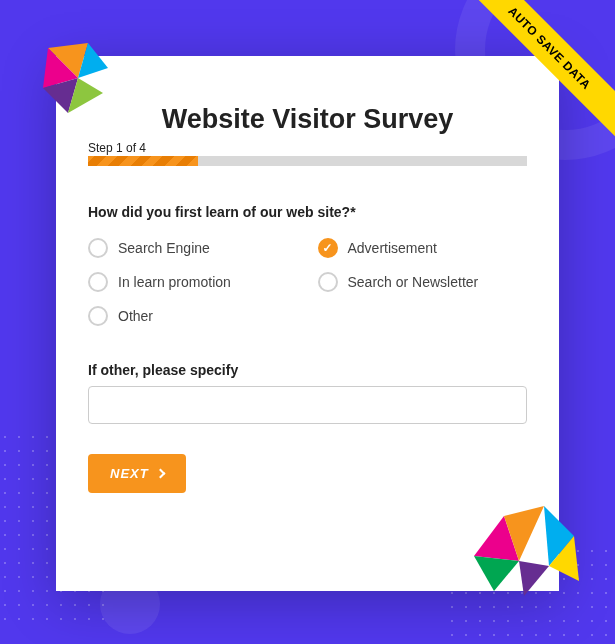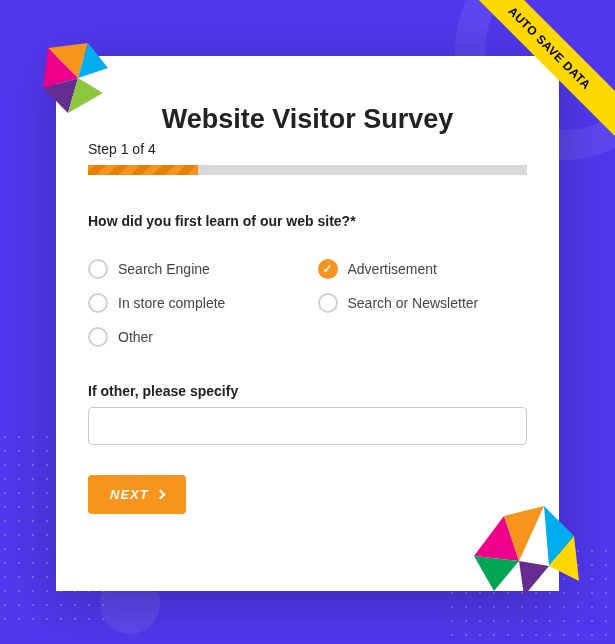--- a/index.html
+++ b/index.html
@@ -91,23 +91,23 @@
       color: #222;
       margin-bottom: 6px;
     }
     .subtitle {
       text-align: center;
       font-size: 14px;
       color: #444;
       margin-bottom: 32px;
     }
     .step-label {
-      font-size: 14px;
-      color: #222;
-      margin-bottom: 8px;
+      font-size: 12px;
+      color: #222;
+      margin-bottom: 1px;
     }
     .progress-track {
       width: 100%;
       height: 10px;
       background: #d8d8d8;
       margin-bottom: 38px;
       position: relative;
     }
     .progress-fill {
       height: 100%;
@@ -117,21 +117,21 @@
         #F7941D,
         #F7941D 8px,
         #E87E04 8px,
         #E87E04 16px
       );
     }
     .question {
       font-size: 14px;
       font-weight: bold;
       color: #222;
-      margin-bottom: 30px;
+      margin-bottom: 18px;
     }
     .radio-grid {
       display: grid;
       grid-template-columns: 1fr 1fr;
       gap: 14px 20px;
       margin-bottom: 36px;
     }
     .radio-option {
       display: flex;
       align-items: center;
@@ -234,21 +234,21 @@
     <div class="radio-option">
       <span class="radio-circle"></span>
       <span class="radio-label">Search Engine</span>
     </div>
     <div class="radio-option">
       <span class="radio-circle selected"></span>
       <span class="radio-label">Advertisement</span>
     </div>
     <div class="radio-option">
       <span class="radio-circle"></span>
-      <span class="radio-label">In store complete</span>
+      <span class="radio-label">In learn promotion</span>
     </div>
     <div class="radio-option">
       <span class="radio-circle"></span>
       <span class="radio-label">Search or Newsletter</span>
     </div>
     <div class="radio-option">
       <span class="radio-circle"></span>
       <span class="radio-label">Other</span>
     </div>
   </div>

